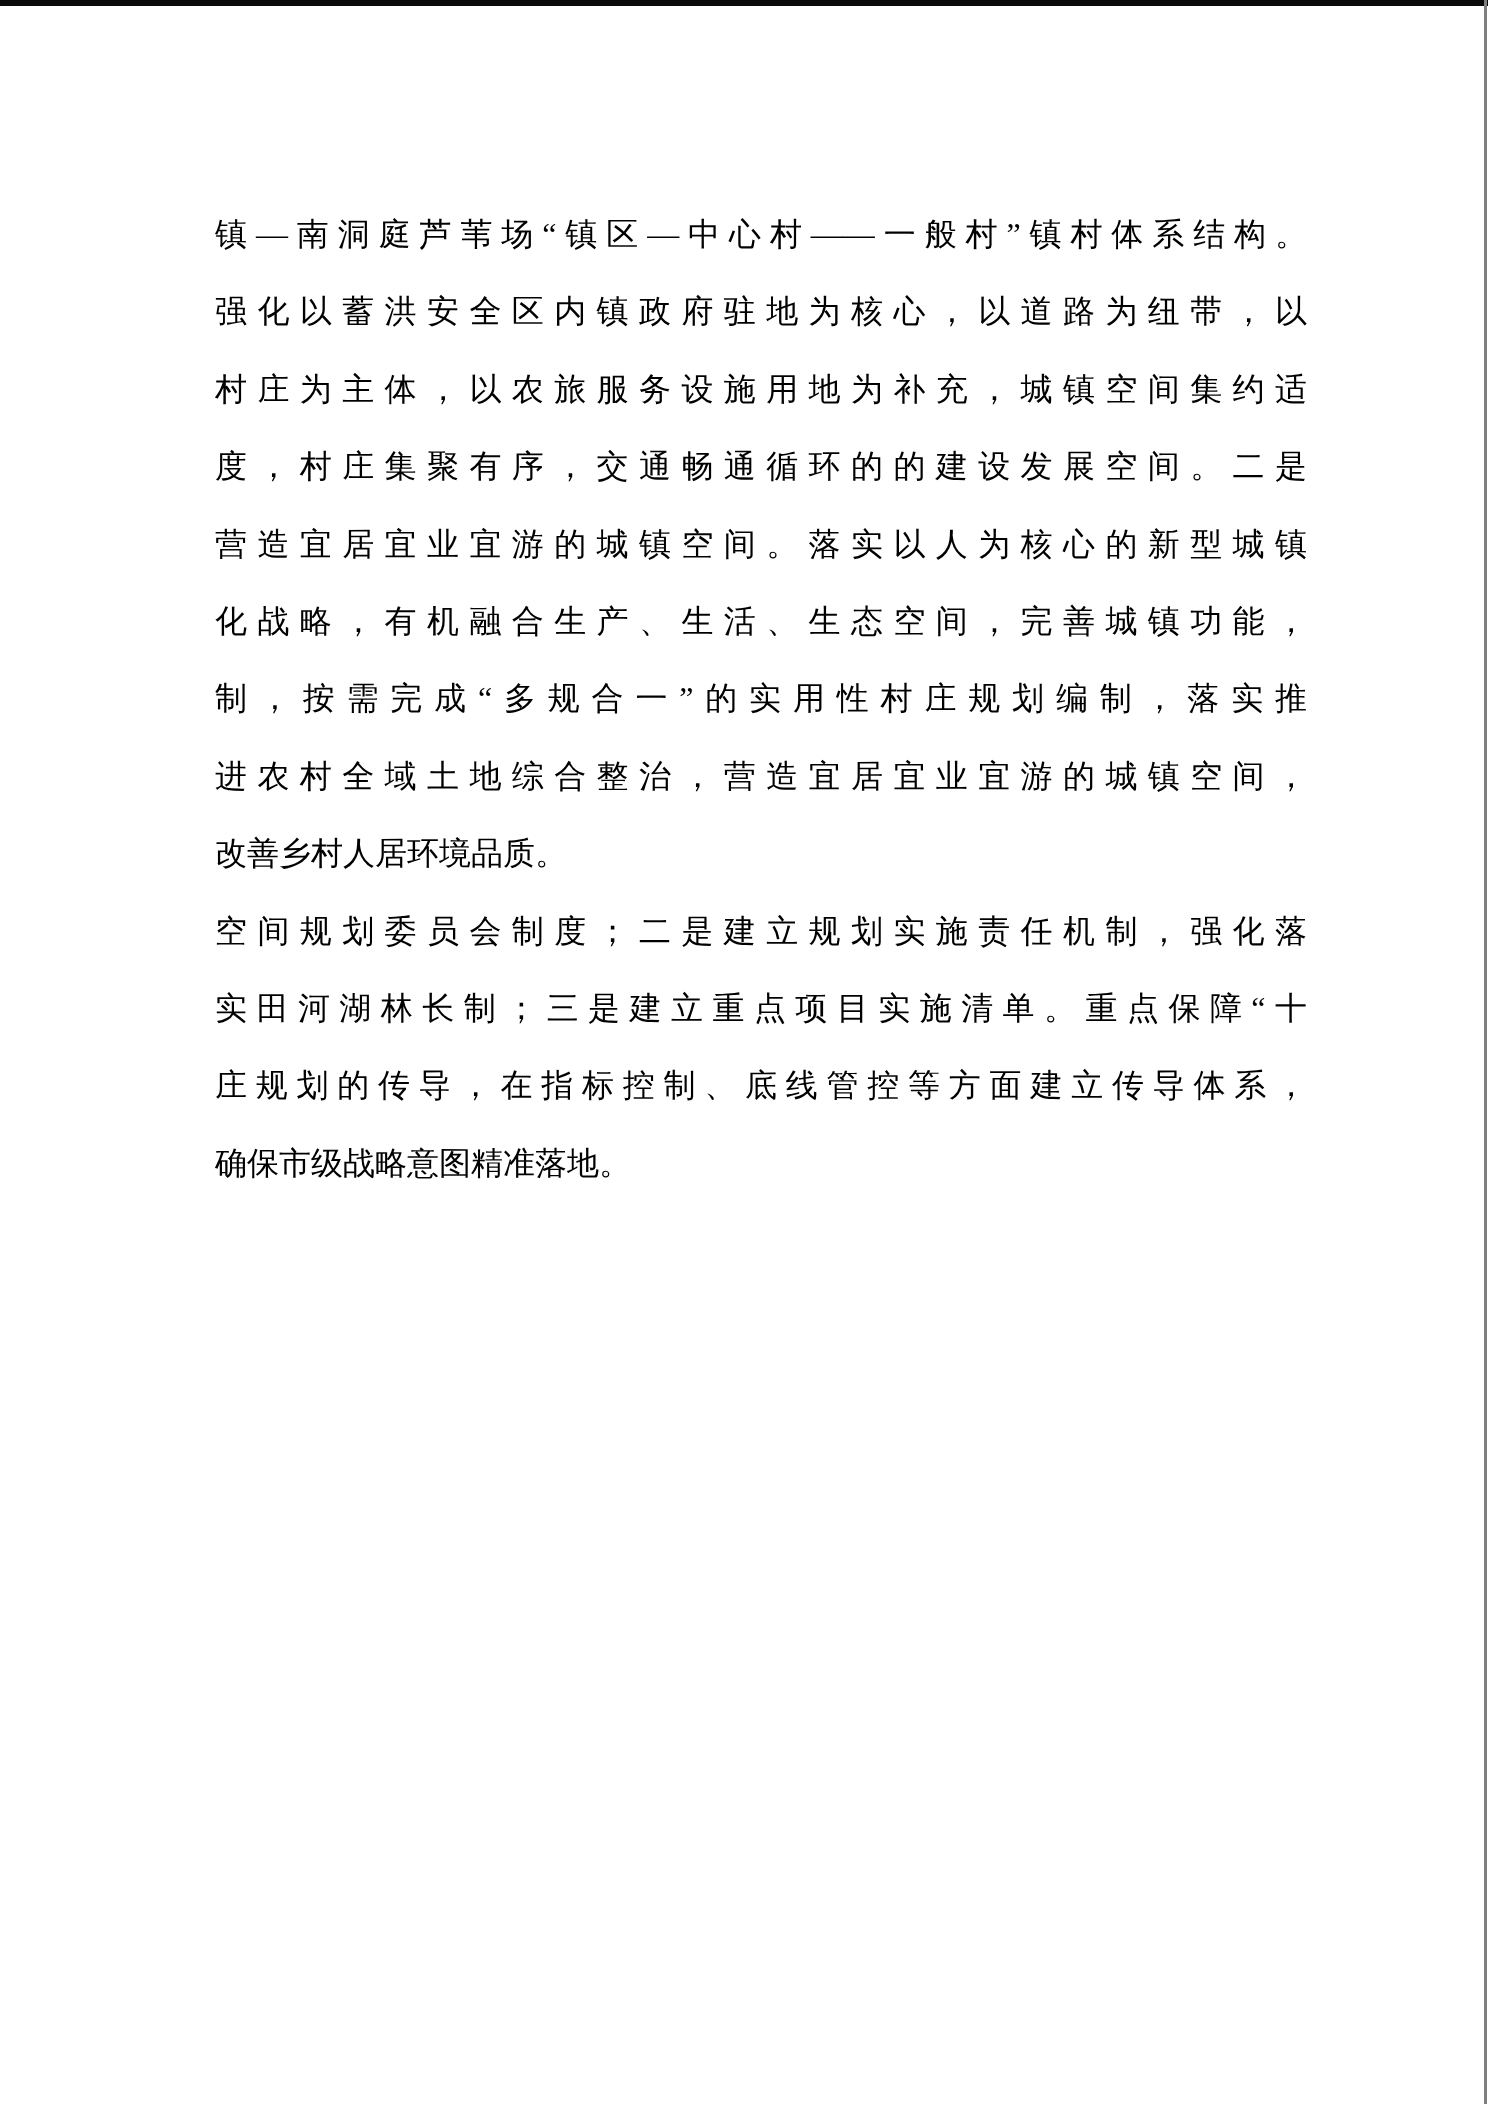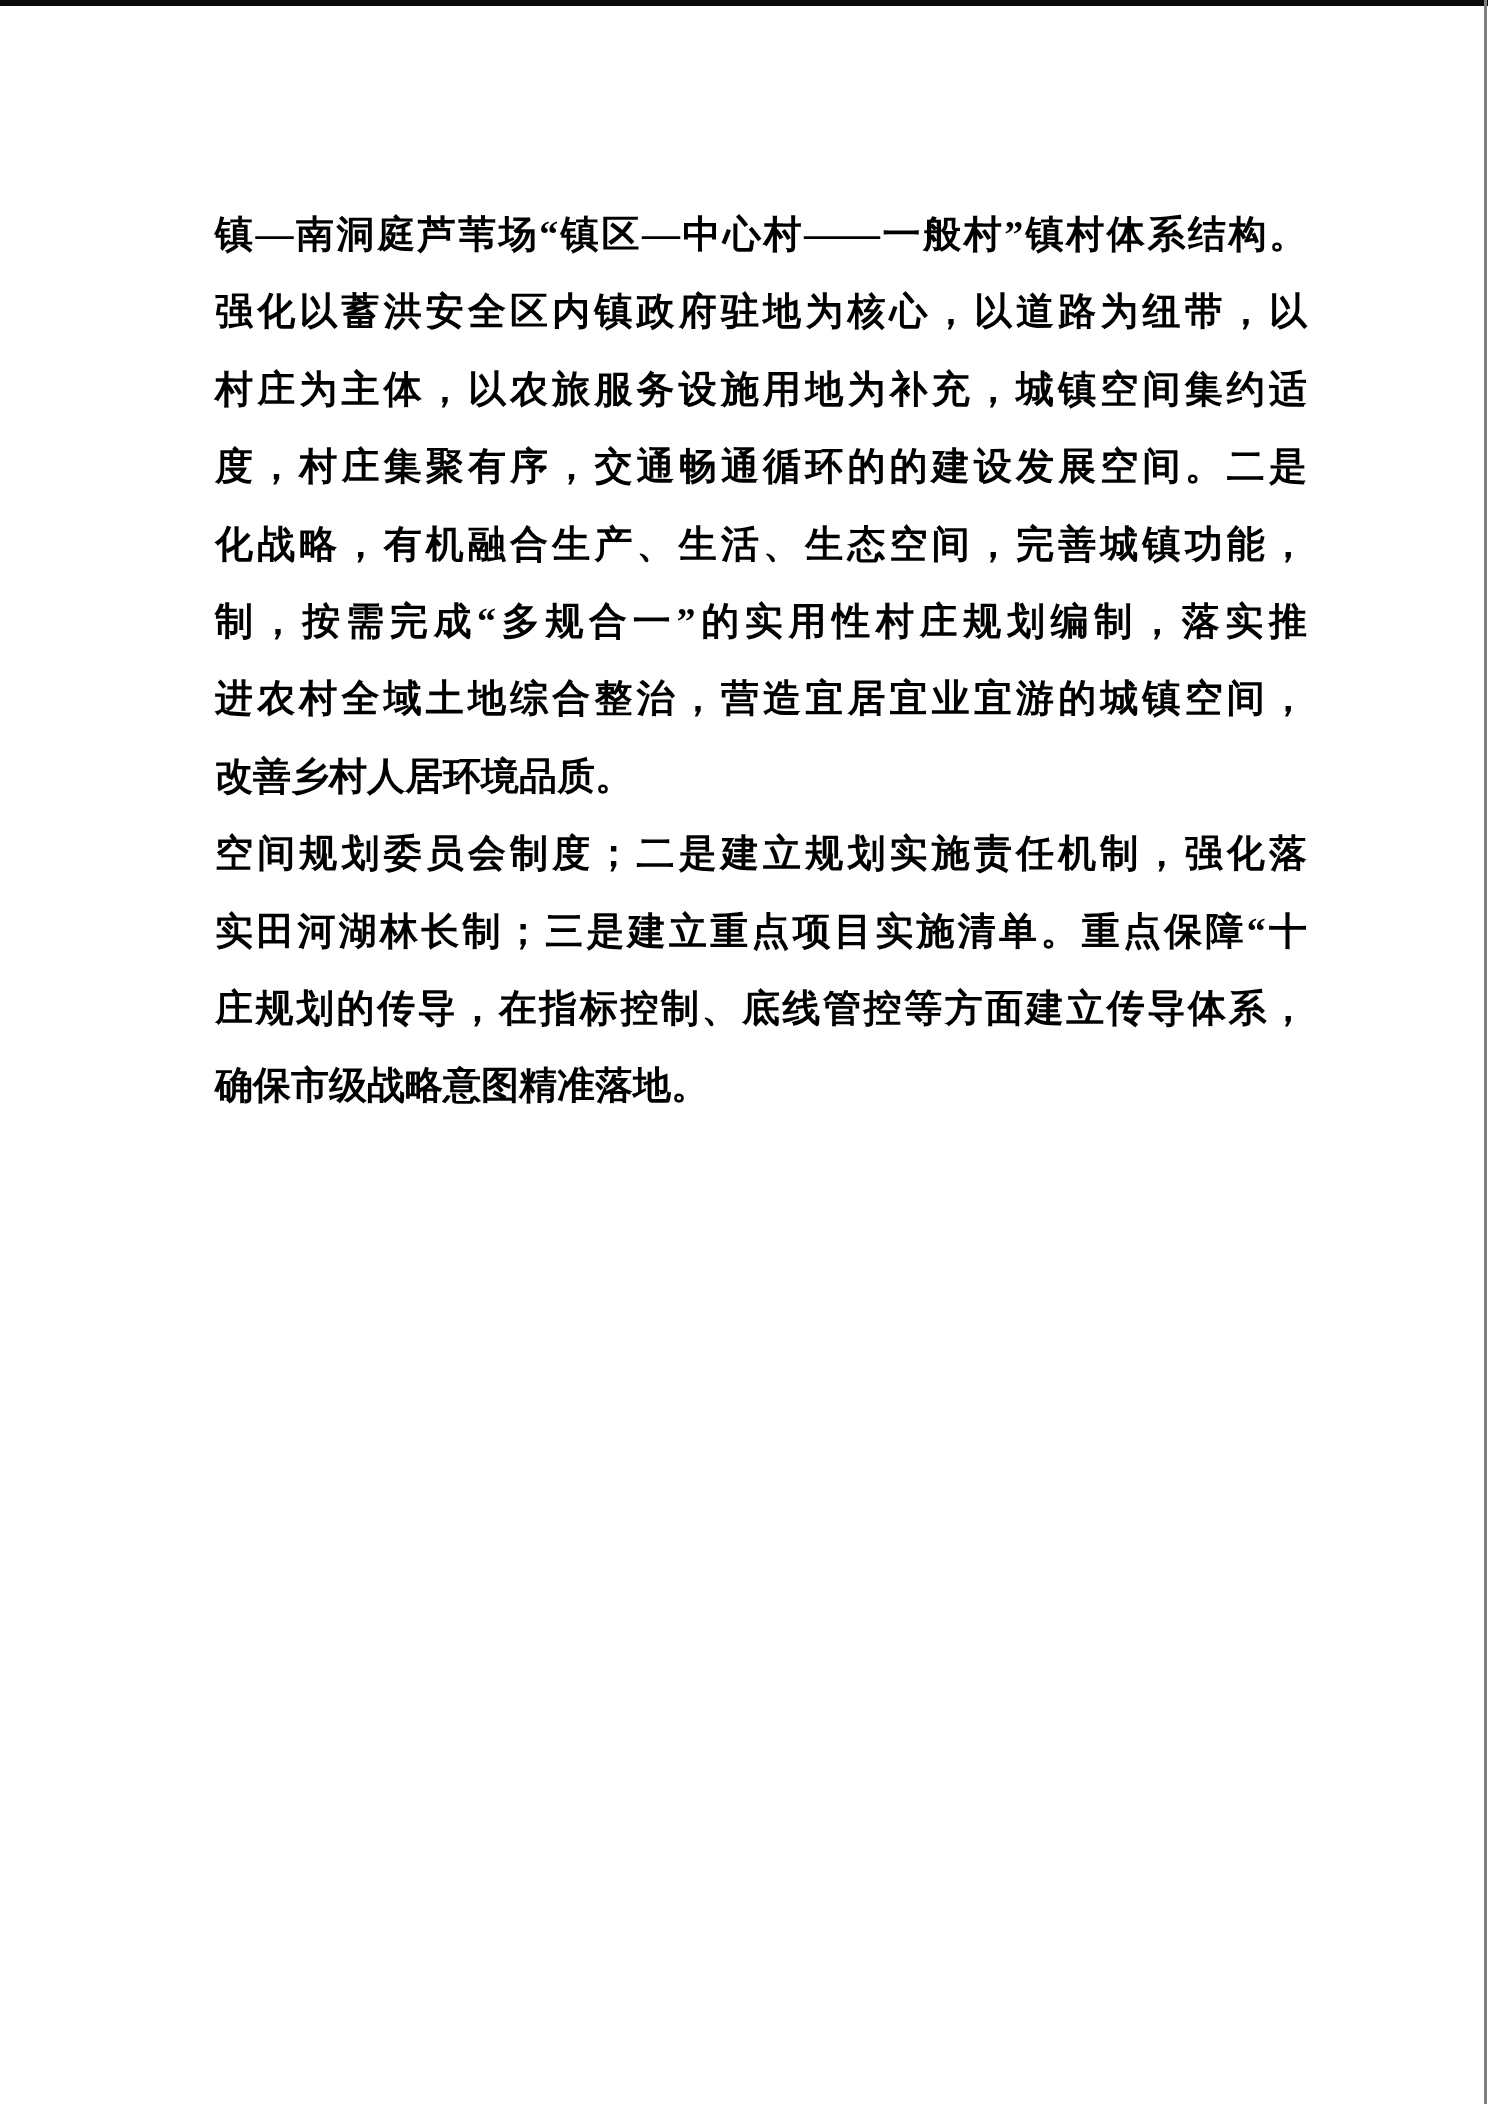--- a/index.html
+++ b/index.html
@@ -33,23 +33,23 @@
     height: 100%;
     background: #7f7f7f;
   }
   .text-block {
     position: absolute;
     left: 215px;
     top: 196px;
     width: 1092px;
     color: #000000;
     font-family: "Liberation Serif", "DejaVu Serif", serif;
-    font-size: 38px;
+    font-size: 32px;
     line-height: 77.4px;
-    font-weight: 700;
+    font-weight: 400;
   }
   .line {
     width: 100%;
     white-space: nowrap;
     text-align: justify;
     text-align-last: justify;
     text-justify: inter-character;
   }
   .line.para-end {
     text-align: center;
@@ -65,20 +65,21 @@
 <div class="page">
 
   <div class="top-edge"></div>
   <div class="right-edge"></div>
 
   <div class="text-block">
     <div class="line">镇—南洞庭芦苇场“镇区—中心村——一般村”镇村体系结构。</div>
     <div class="line">强化以蓄洪安全区内镇政府驻地为核心，以道路为纽带，以</div>
     <div class="line">村庄为主体，以农旅服务设施用地为补充，城镇空间集约适</div>
     <div class="line">度，村庄集聚有序，交通畅通循环的的建设发展空间。二是</div>
+    <div class="line">营造宜居宜业宜游的城镇空间。落实以人为核心的新型城镇</div>
     <div class="line">化战略，有机融合生产、生活、生态空间，完善城镇功能，</div>
     <div class="line">制，按需完成“多规合一”的实用性村庄规划编制，落实推</div>
     <div class="line">进农村全域土地综合整治，营造宜居宜业宜游的城镇空间，</div>
     <div class="line para-end">改善乡村人居环境品质。</div>
     <div class="line">空间规划委员会制度；二是建立规划实施责任机制，强化落</div>
     <div class="line">实田河湖林长制；三是建立重点项目实施清单。重点保障“十</div>
     <div class="line">庄规划的传导，在指标控制、底线管控等方面建立传导体系，</div>
     <div class="line para-end">确保市级战略意图精准落地。</div>
   </div>
 

